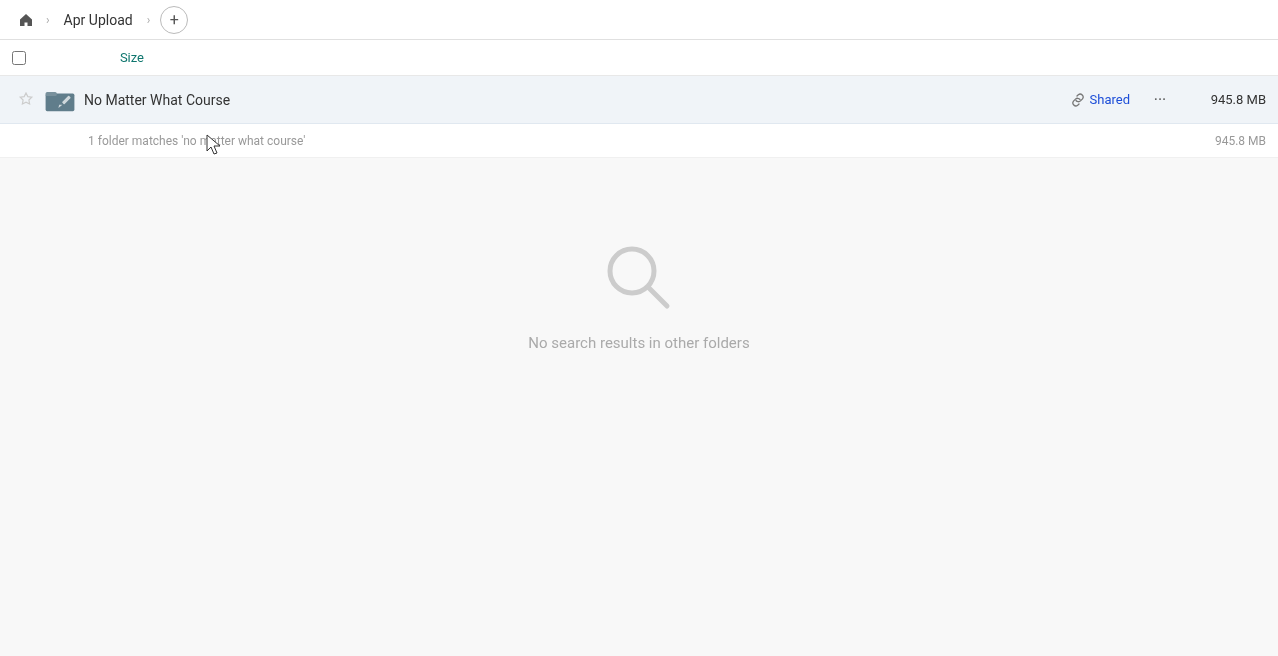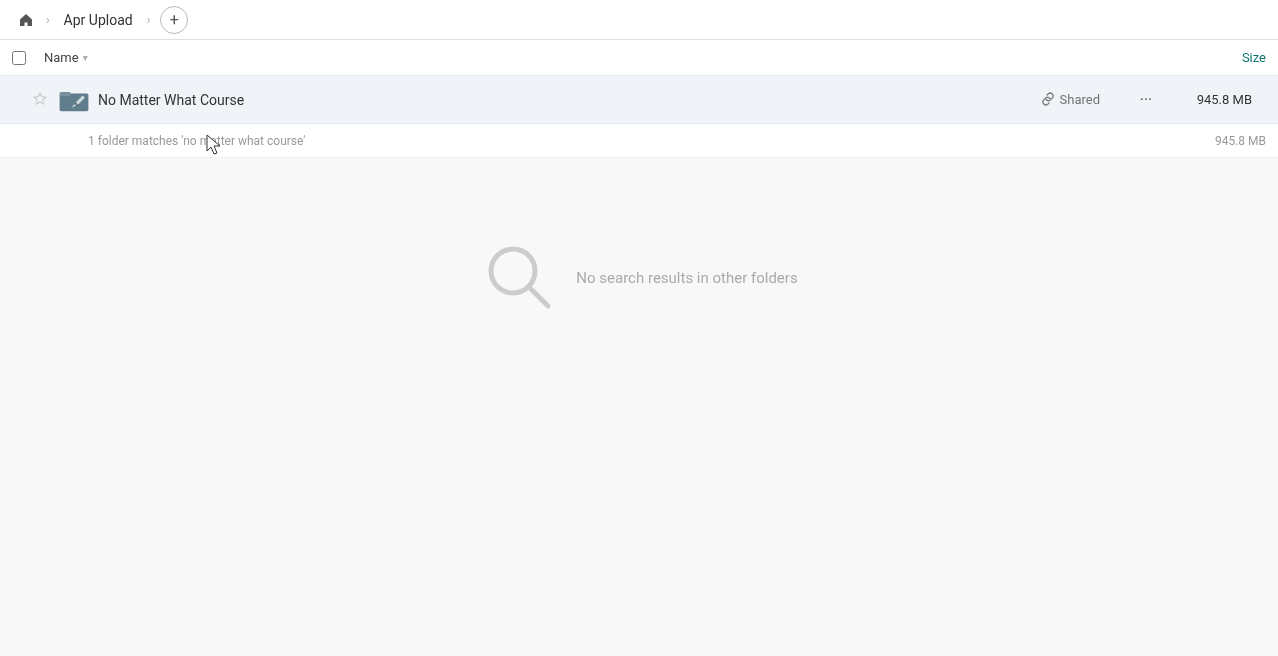--- a/index.html
+++ b/index.html
@@ -101,21 +101,21 @@
       width: 100px;
       text-align: right;
       font-size: 13px;
       color: #0f766e;
     }
 
     
     .file-row {
       display: flex;
       align-items: center;
-      padding: 0 26px;
+      padding: 0 12px;
       background: #f0f4f8;
       border-bottom: 1px solid #e0e8f0;
       height: 48px;
       cursor: pointer;
     }
 
     .star-col {
       width: 28px;
       display: flex;
       align-items: center;
@@ -131,24 +131,25 @@
 
     .file-name-col {
       flex: 1;
       font-size: 14px;
       color: #333;
       padding-left: 4px;
     }
 
     .shared-badge {
       display: flex;
+      align-items: center;
       gap: 5px;
-      color: #737373;
+      color: #1d4ed8;
       font-size: 13px;
-      margin-right: 32px;
+      margin-right: 16px;
     }
 
     .more-btn {
       display: flex;
       align-items: center;
       justify-content: center;
       width: 28px;
       height: 28px;
       border-radius: 4px;
       cursor: pointer;
@@ -183,21 +184,21 @@
     .match-size {
       width: 80px;
       text-align: right;
       font-size: 12px;
       color: #999;
     }
 
     
     .empty-state {
       display: flex;
-      flex-direction: row;
+      flex-direction: column;
       align-items: center;
       justify-content: center;
       padding-top: 80px;
       gap: 16px;
     }
 
     .search-icon-large {
       color: #ccc;
     }
 
@@ -243,24 +244,20 @@
   <span class="breadcrumb-arrow">›</span>
 
   <div class="add-btn">
     <span>+</span>
   </div>
 </div>
 
 <div class="column-header">
   <div class="checkbox-col">
     <input type="checkbox" style="">
-  </div>
-  <div class="name-col-header">
-    <span>Name</span>
-    <span class="chevron-icon">▾</span>
   </div>
   <div class="size-col-header">
     <span>Size</span>
   </div>
 </div>
 
 <div class="file-row">
   <div class="star-col">
     <svg width="16" height="16" viewBox="0 0 16 16" fill="none">
       <path d="M8 1l1.8 3.6 4 .6-2.9 2.8.7 4L8 10.1 4.4 12l.7-4L2.2 5.2l4-.6L8 1Z" stroke="#ccc" stroke-width="1.2" fill="none"></path>

